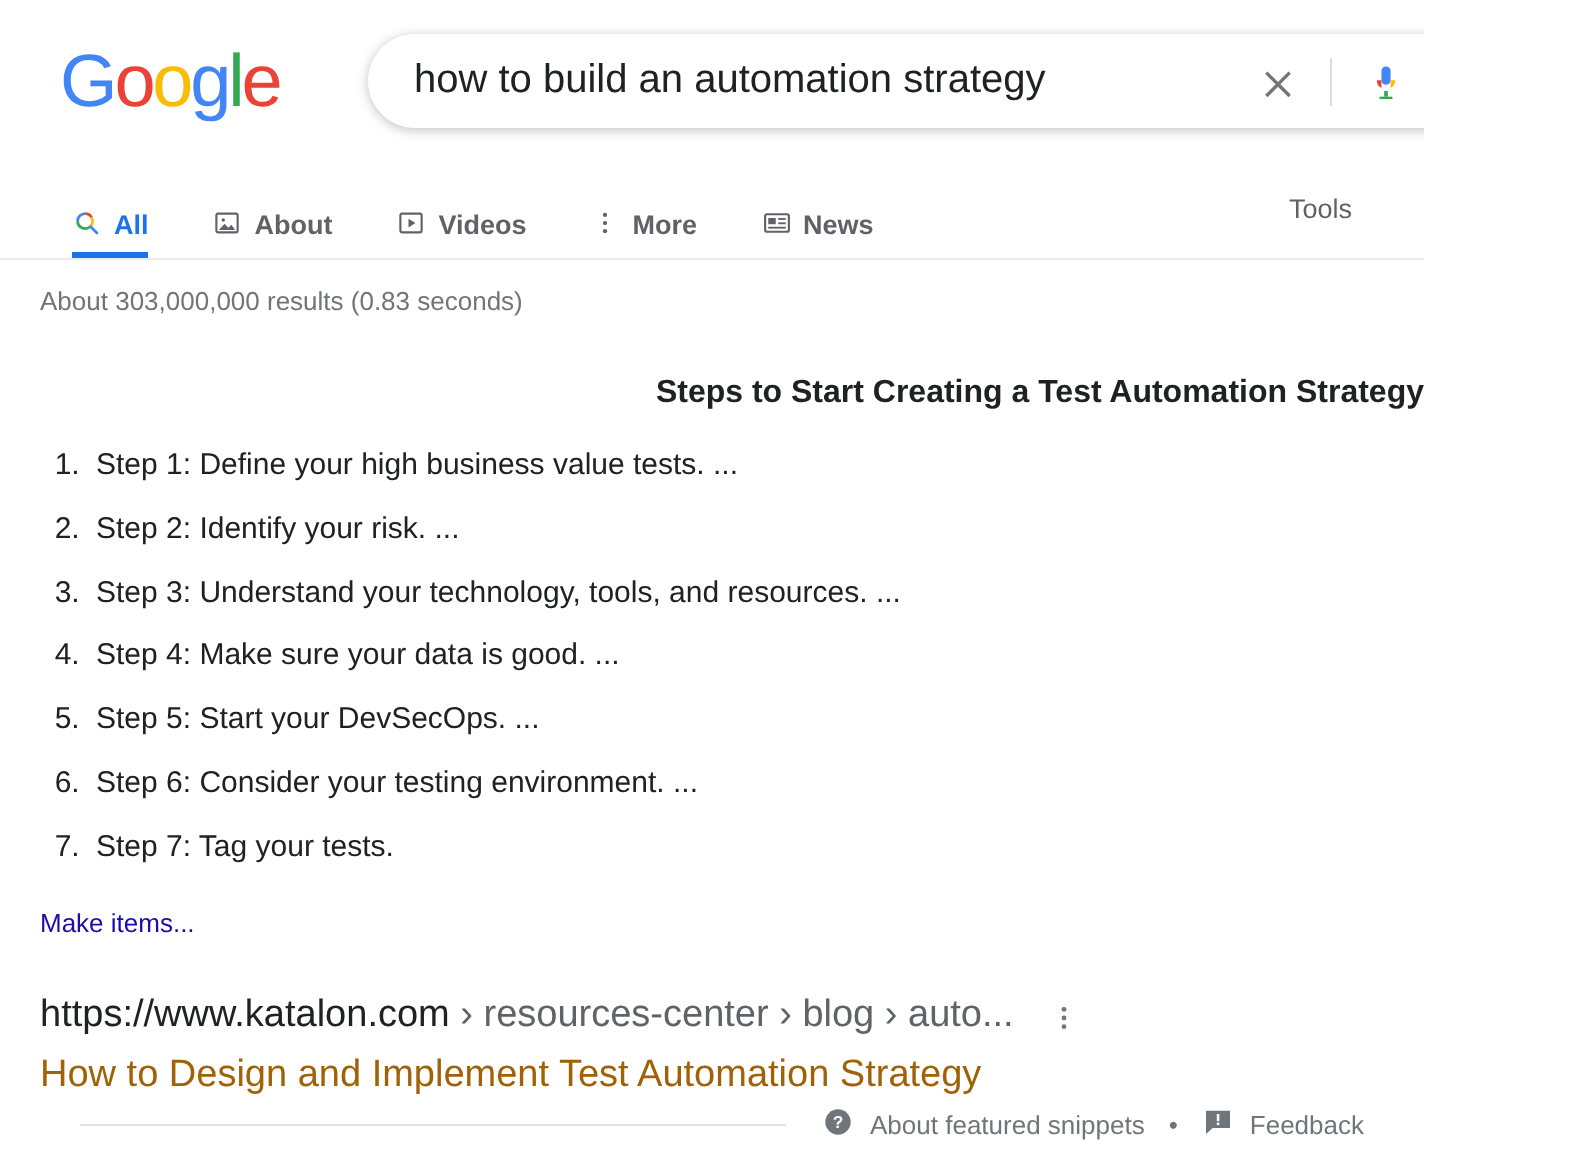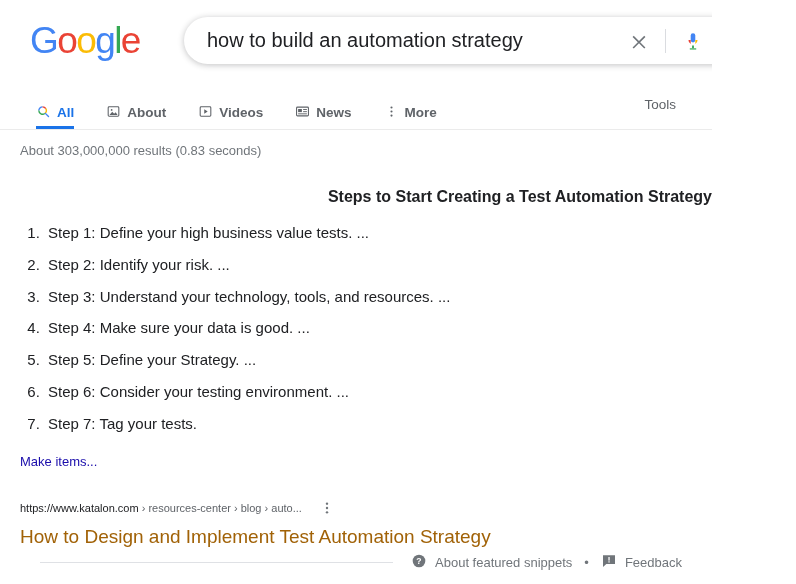--- a/index.html
+++ b/index.html
@@ -84,21 +84,21 @@
   }
   ol.steps li { margin-bottom: 13px; line-height: 1.25; padding-left: 4px; }
   ol.steps li:last-child { margin-bottom: 0; }
   .more-items {
     margin-top: 21px; font-size: 13px; color: #1a0dab; cursor: pointer;
   }
 
   .result-block { margin-top: 28px; }
   .url-line { display: flex; align-items: center; gap: 0; }
   .url-text {
-    font-size: 11px; color: #5f6368; line-height: 1.2;
+    font-size: 19px; color: #5f6368; line-height: 1.2;
   }
   .url-text .host { color: #202124; }
   .kebab {
     margin-left: 14px; width: 22px; height: 22px;
     display: flex; align-items: center; justify-content: center; cursor: pointer;
   }
   .result-title {
     margin-top: 6px; font-size: 19px; color: #a16207;
     line-height: 1.3; cursor: pointer;
   }
@@ -192,58 +192,58 @@
             <rect x="3.5" y="4.5" width="17" height="15" rx="1.5" fill="none" stroke="#5f6368" stroke-width="1.7"></rect>
             <path d="M10 8.5l5.5 3.5-5.5 3.5z" fill="#5f6368"></path>
           </svg>
         </span>
         <span class="tlabel">Videos</span>
       </div>
 
       <div class="tab">
         <span>
           <svg width="15" height="15" viewBox="0 0 24 24">
+            <circle cx="12" cy="5.5" r="1.7" fill="#5f6368"></circle>
+            <circle cx="12" cy="12" r="1.7" fill="#5f6368"></circle>
+            <circle cx="12" cy="18.5" r="1.7" fill="#5f6368"></circle>
+          </svg>
+        </span>
+        <span class="tlabel">More</span>
+      </div>
+
+      <div class="tab">
+        <span>
+          <svg width="15" height="15" viewBox="0 0 24 24">
             <rect x="2.5" y="5" width="19" height="14" rx="1.5" fill="none" stroke="#5f6368" stroke-width="1.7"></rect>
             <rect x="5" y="8" width="6" height="5" fill="#5f6368"></rect>
             <rect x="13" y="8" width="6" height="1.5" fill="#5f6368"></rect>
             <rect x="13" y="11.5" width="6" height="1.5" fill="#5f6368"></rect>
             <rect x="5" y="15" width="14" height="1.5" fill="#5f6368"></rect>
           </svg>
         </span>
         <span class="tlabel">News</span>
       </div>
-
-      <div class="tab">
-        <span>
-          <svg width="15" height="15" viewBox="0 0 24 24">
-            <circle cx="12" cy="5.5" r="1.7" fill="#5f6368"></circle>
-            <circle cx="12" cy="12" r="1.7" fill="#5f6368"></circle>
-            <circle cx="12" cy="18.5" r="1.7" fill="#5f6368"></circle>
-          </svg>
-        </span>
-        <span class="tlabel">More</span>
-      </div>
     </div>
 
     <div class="tools-btn">Tools</div>
   </div>
 
   <div class="main">
 
     <div class="result-stats">About 303,000,000 results (0.83 seconds)</div>
 
     <div class="snippet">
       <div class="snippet-heading">Steps to Start Creating a Test Automation Strategy</div>
 
       <ol class="steps">
         <li>Step 1: Define your high business value tests. ...</li>
         <li>Step 2: Identify your risk. ...</li>
         <li>Step 3: Understand your technology, tools, and resources. ...</li>
         <li>Step 4: Make sure your data is good. ...</li>
-        <li>Step 5: Define your Strategy. ...</li>
+        <li>Step 5: Start your DevSecOps. ...</li>
         <li>Step 6: Consider your testing environment. ...</li>
         <li>Step 7: Tag your tests.</li>
       </ol>
 
       <div class="more-items">Make items...</div>
     </div>
 
     <div class="result-block">
       <div class="url-line">
         <div class="url-text"><span class="host">https://www.katalon.com</span><span> › resources-center › blog › auto...</span></div>

